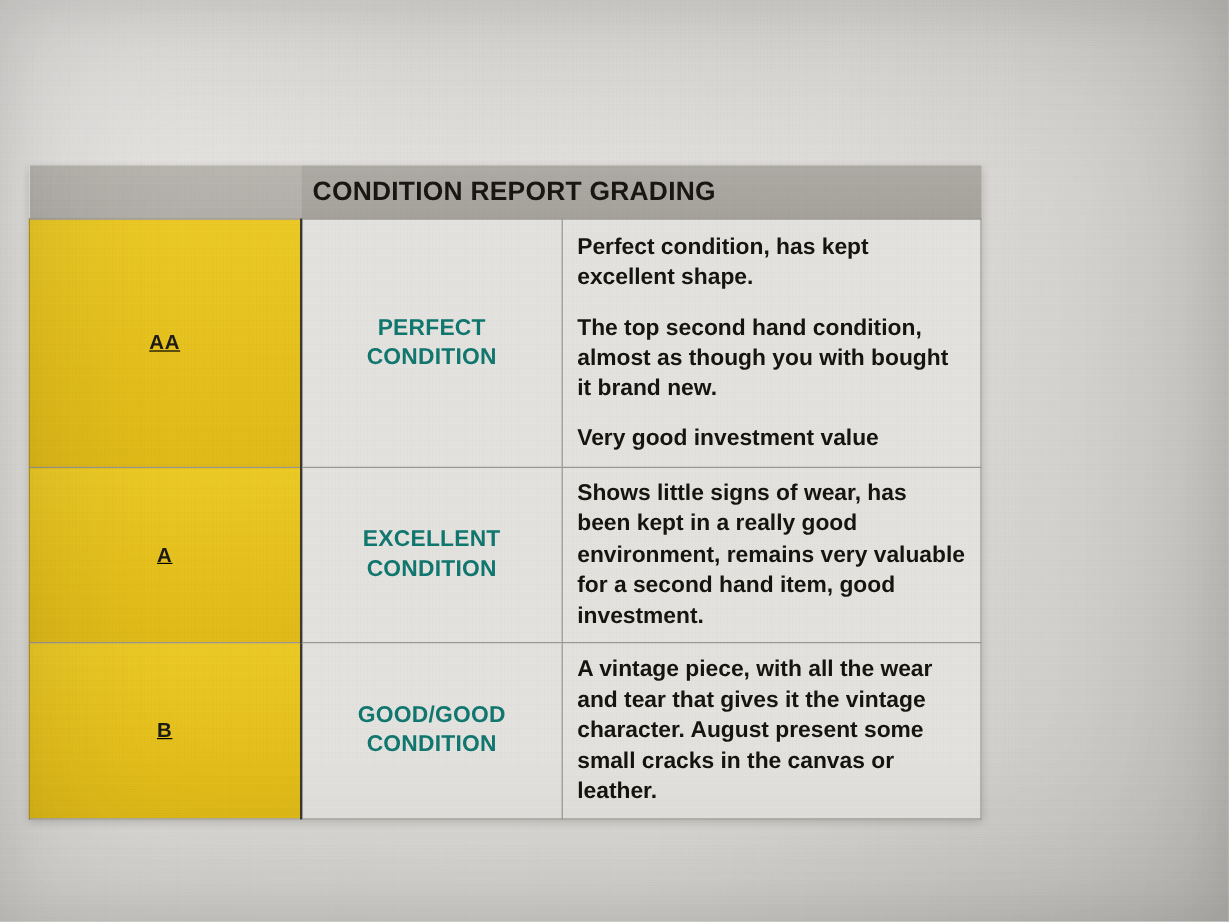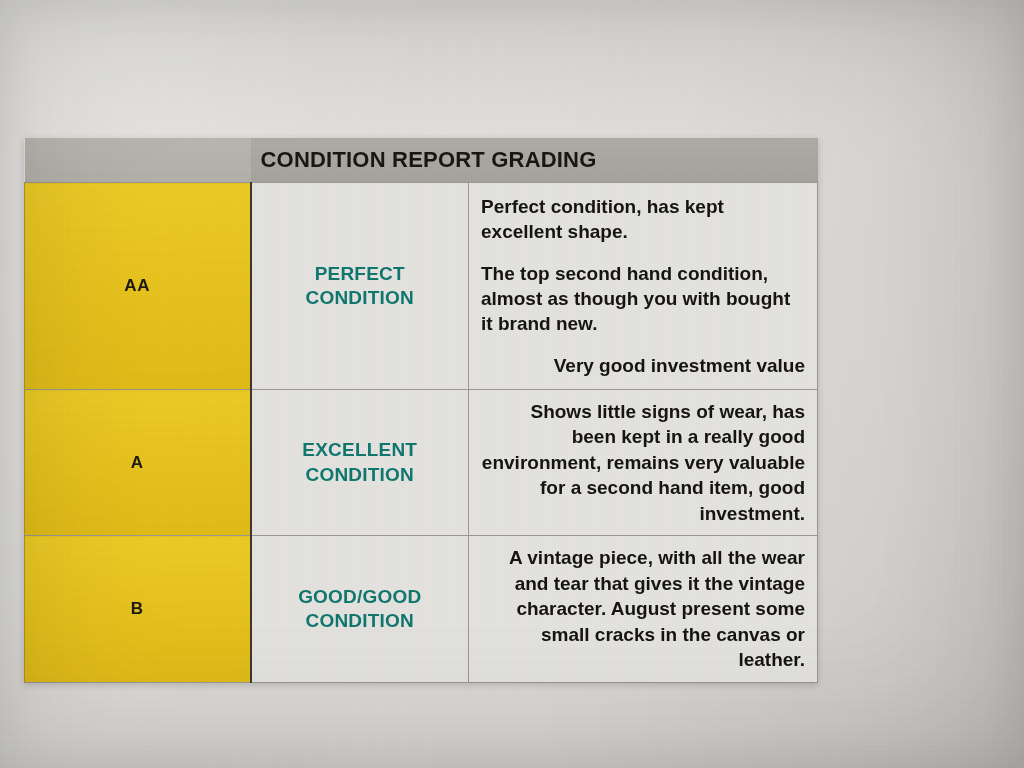--- a/index.html
+++ b/index.html
@@ -81,20 +81,21 @@
     vertical-align: middle;
   }
 
   .grade-cell {
     width: 226px;
     background: #e6c41e;
     background: linear-gradient(178deg, #ecca25 0%, #e5c01b 60%, #dfba17 100%);
     text-align: center;
     border-right: 2px solid #3a372f !important;
     border-left: 1px solid #b59a18 !important;
+    text-decoration: underline;
   }
   .grade-text {
     font-size: 17px;
     font-weight: bold;
     color: #1b1a15;
     letter-spacing: 0.6px;
   }
 
   .label-cell {
     width: 218px;
@@ -114,21 +115,21 @@
     background: #e3e2df;
     padding: 9px 12px 9px 12px;
     font-weight: bold;
   }
   .desc-para {
     font-size: 19px;
     color: #14130e;
     line-height: 1.34;
     margin: 0 0 16px 0;
   }
-  .desc-para:last-child { margin-bottom: 0; text-align: right; }
+  .desc-para:last-child { margin-bottom: 0; }
 
   
   #row-aa { height: 207px; }
   #row-a  { height: 98px;  }
   #row-ab { height: 70px;  }
   #row-b  { height: 106px; }
 
   
   #grain {
     position: absolute;

